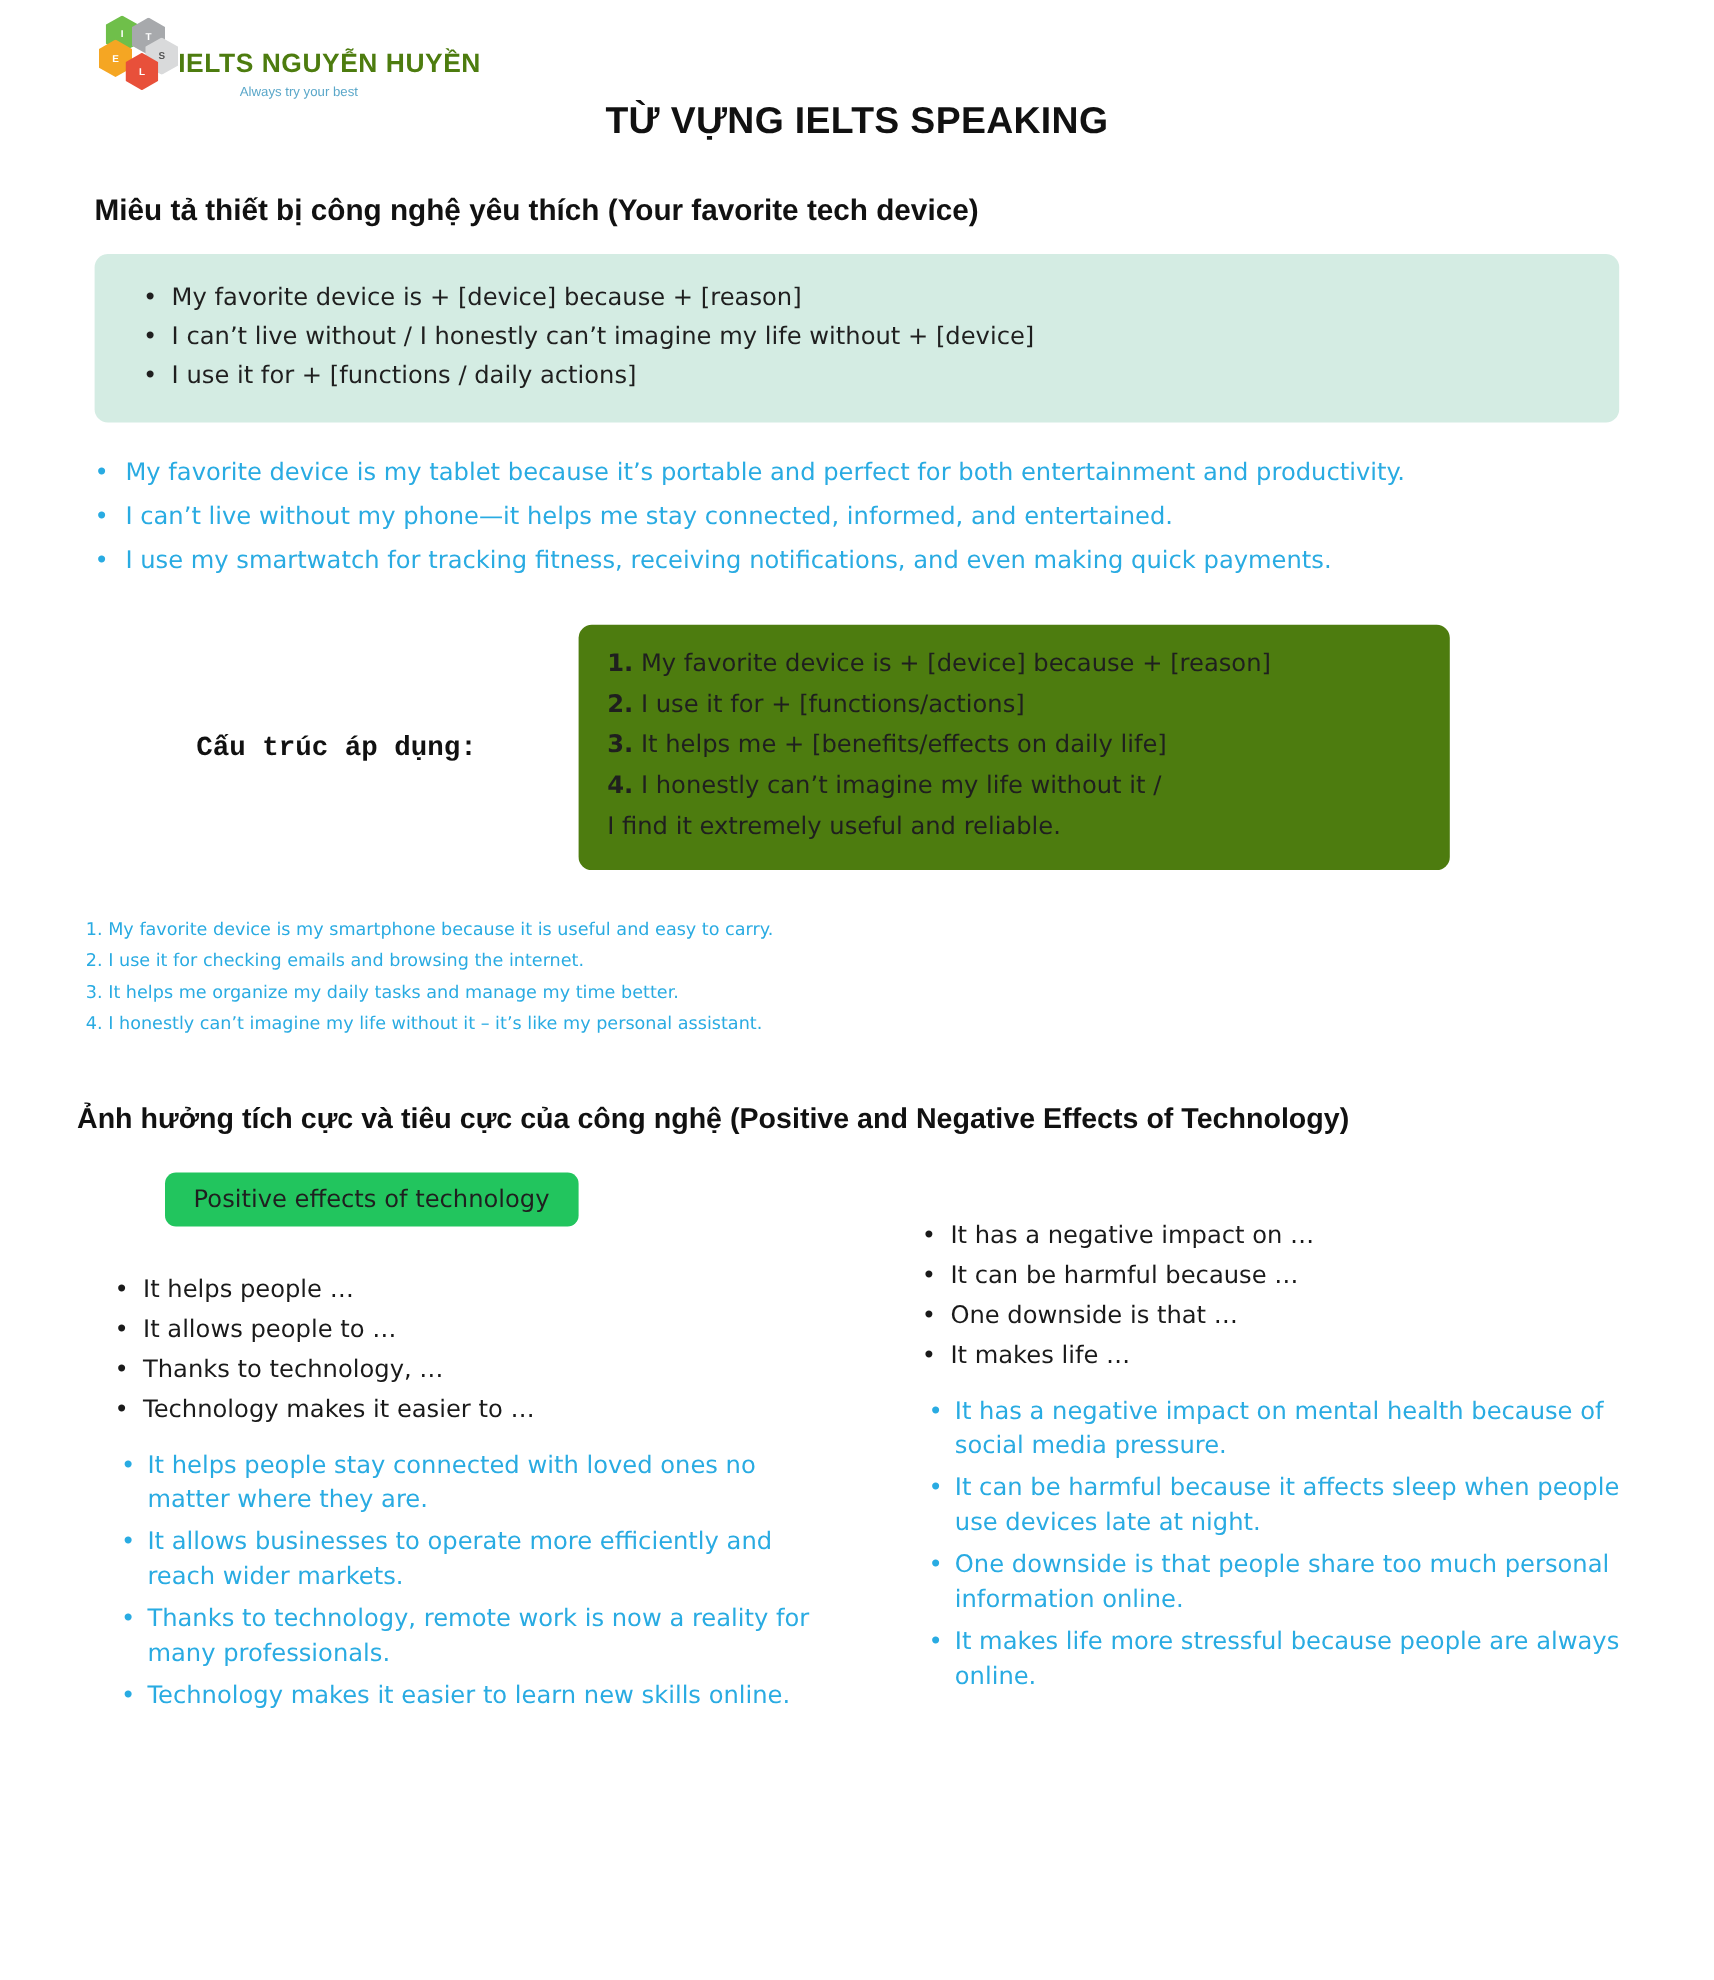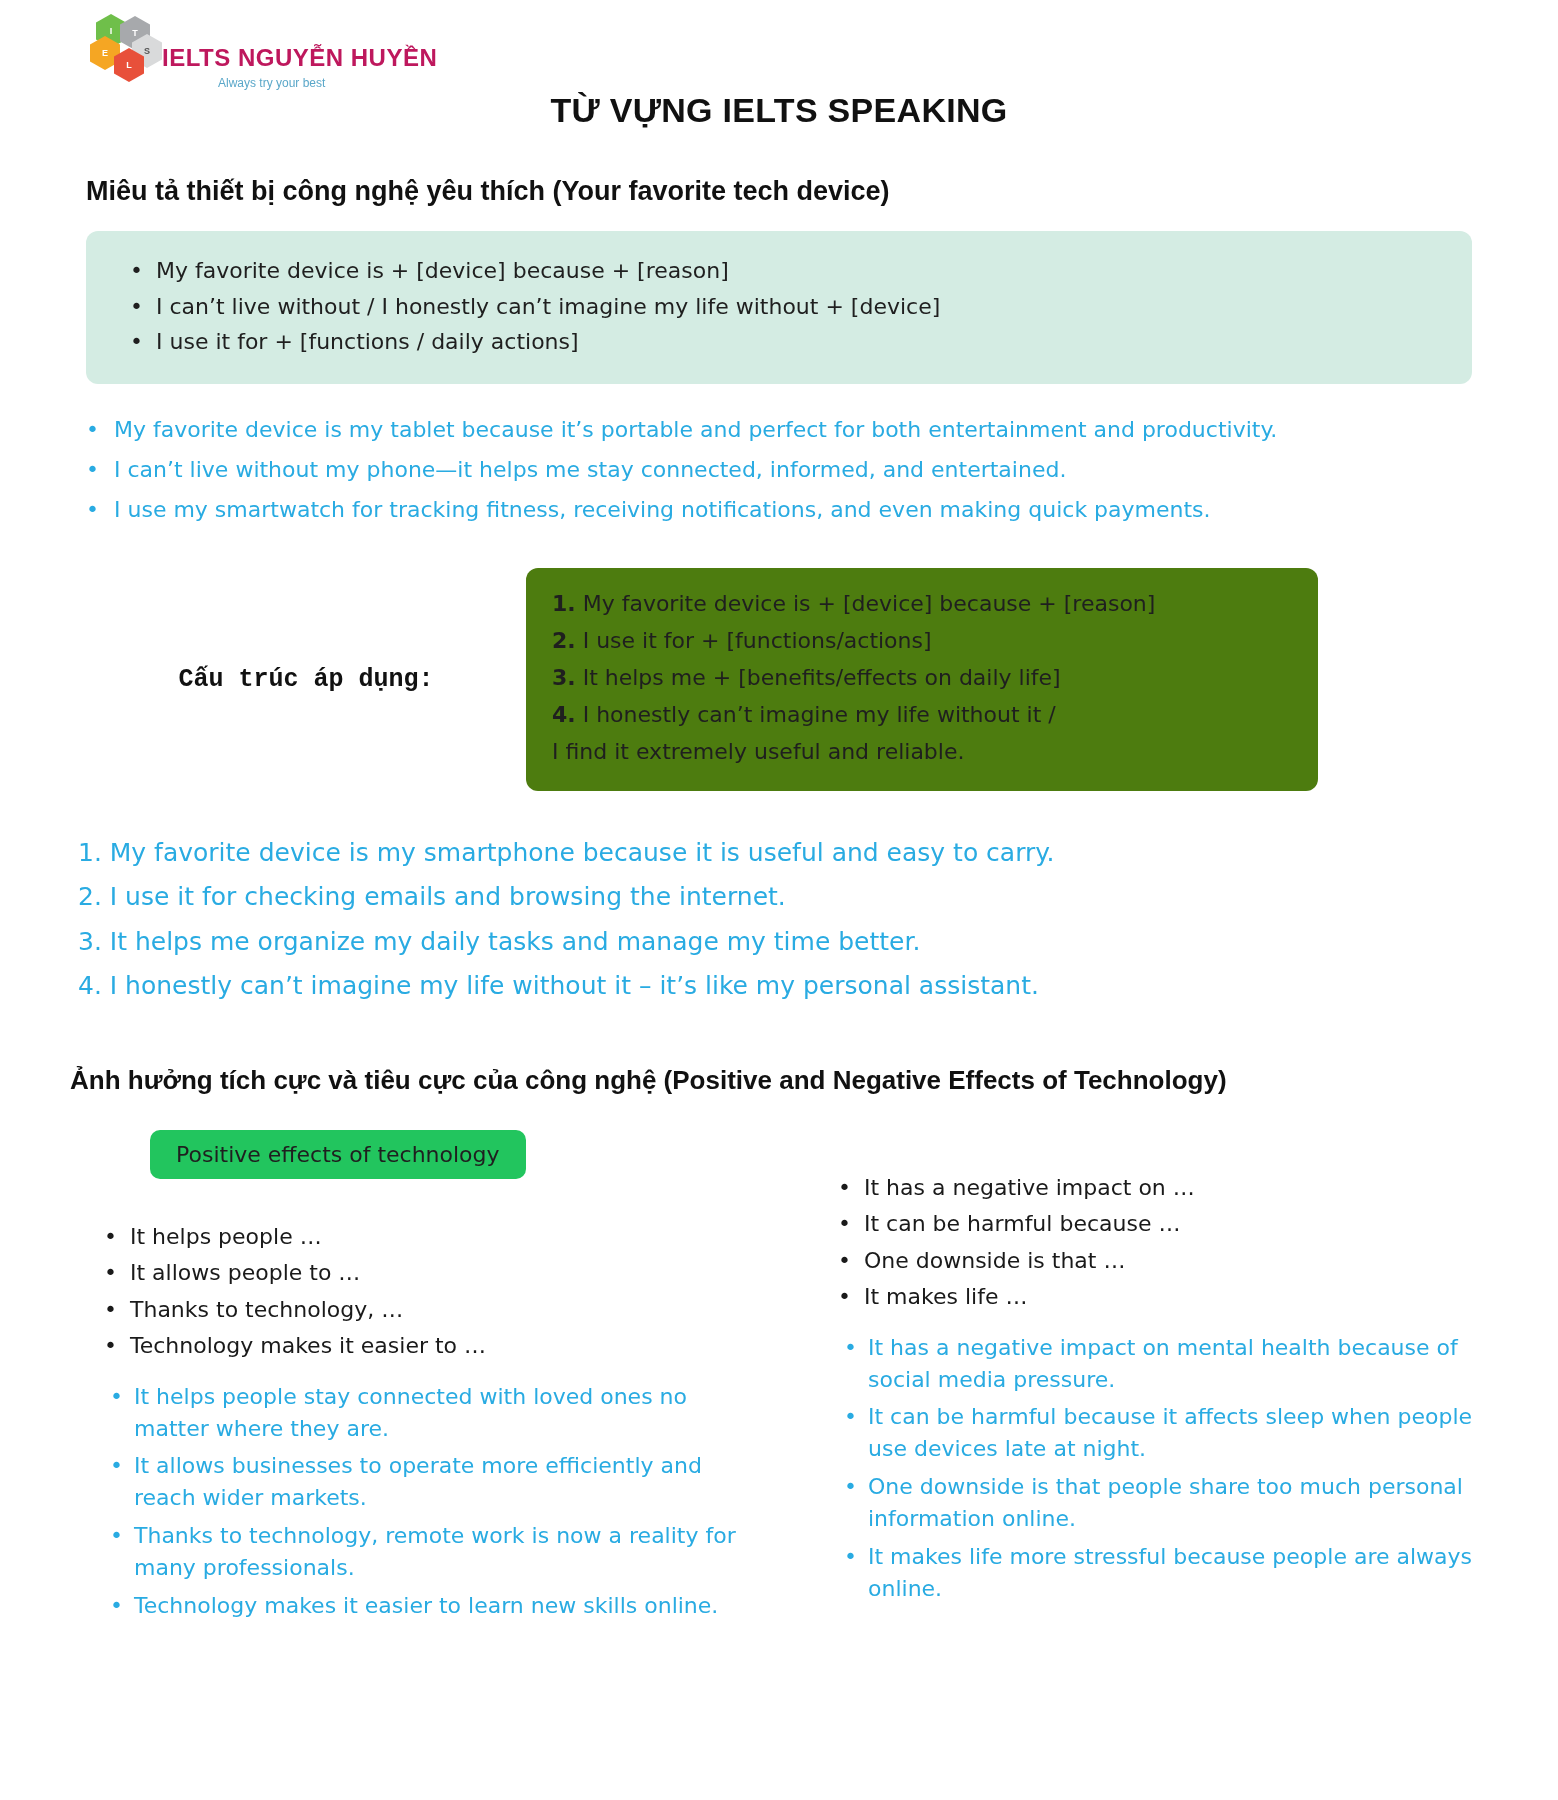--- a/index.html
+++ b/index.html
@@ -57,21 +57,21 @@
   .hex.h-l { left: 28px; top: 34px; background: #e8503a; }
 
   .logo-text {
     position: absolute;
     left: 84px;
     top: 30px;
     font-family: "Liberation Sans", sans-serif;
     font-weight: bold;
     font-size: 24px;
     letter-spacing: 0.5px;
-    color: #be185d;
+    color: #4d7c0f;
     white-space: nowrap;
   }
   .logo-sub {
     position: absolute;
     left: 140px;
     top: 62px;
     font-family: "Liberation Sans", sans-serif;
     font-size: 12px;
     color: #5aa7c9;
     white-space: nowrap;
@@ -200,21 +200,21 @@
 
   
   .blue-num-list {
     list-style: none;
     margin: 40px 0 0 0;
     padding: 0 80px 0 78px;
   }
   .blue-num-list li {
     color: #29abe2;
     font-family: "DejaVu Sans", sans-serif;
-    font-size: 25px;
+    font-size: 16px;
     line-height: 1.78;
   }
 
   
   .two-col {
     display: flex;
     margin-top: 34px;
     padding: 0 60px 0 70px;
     gap: 40px;
   }

